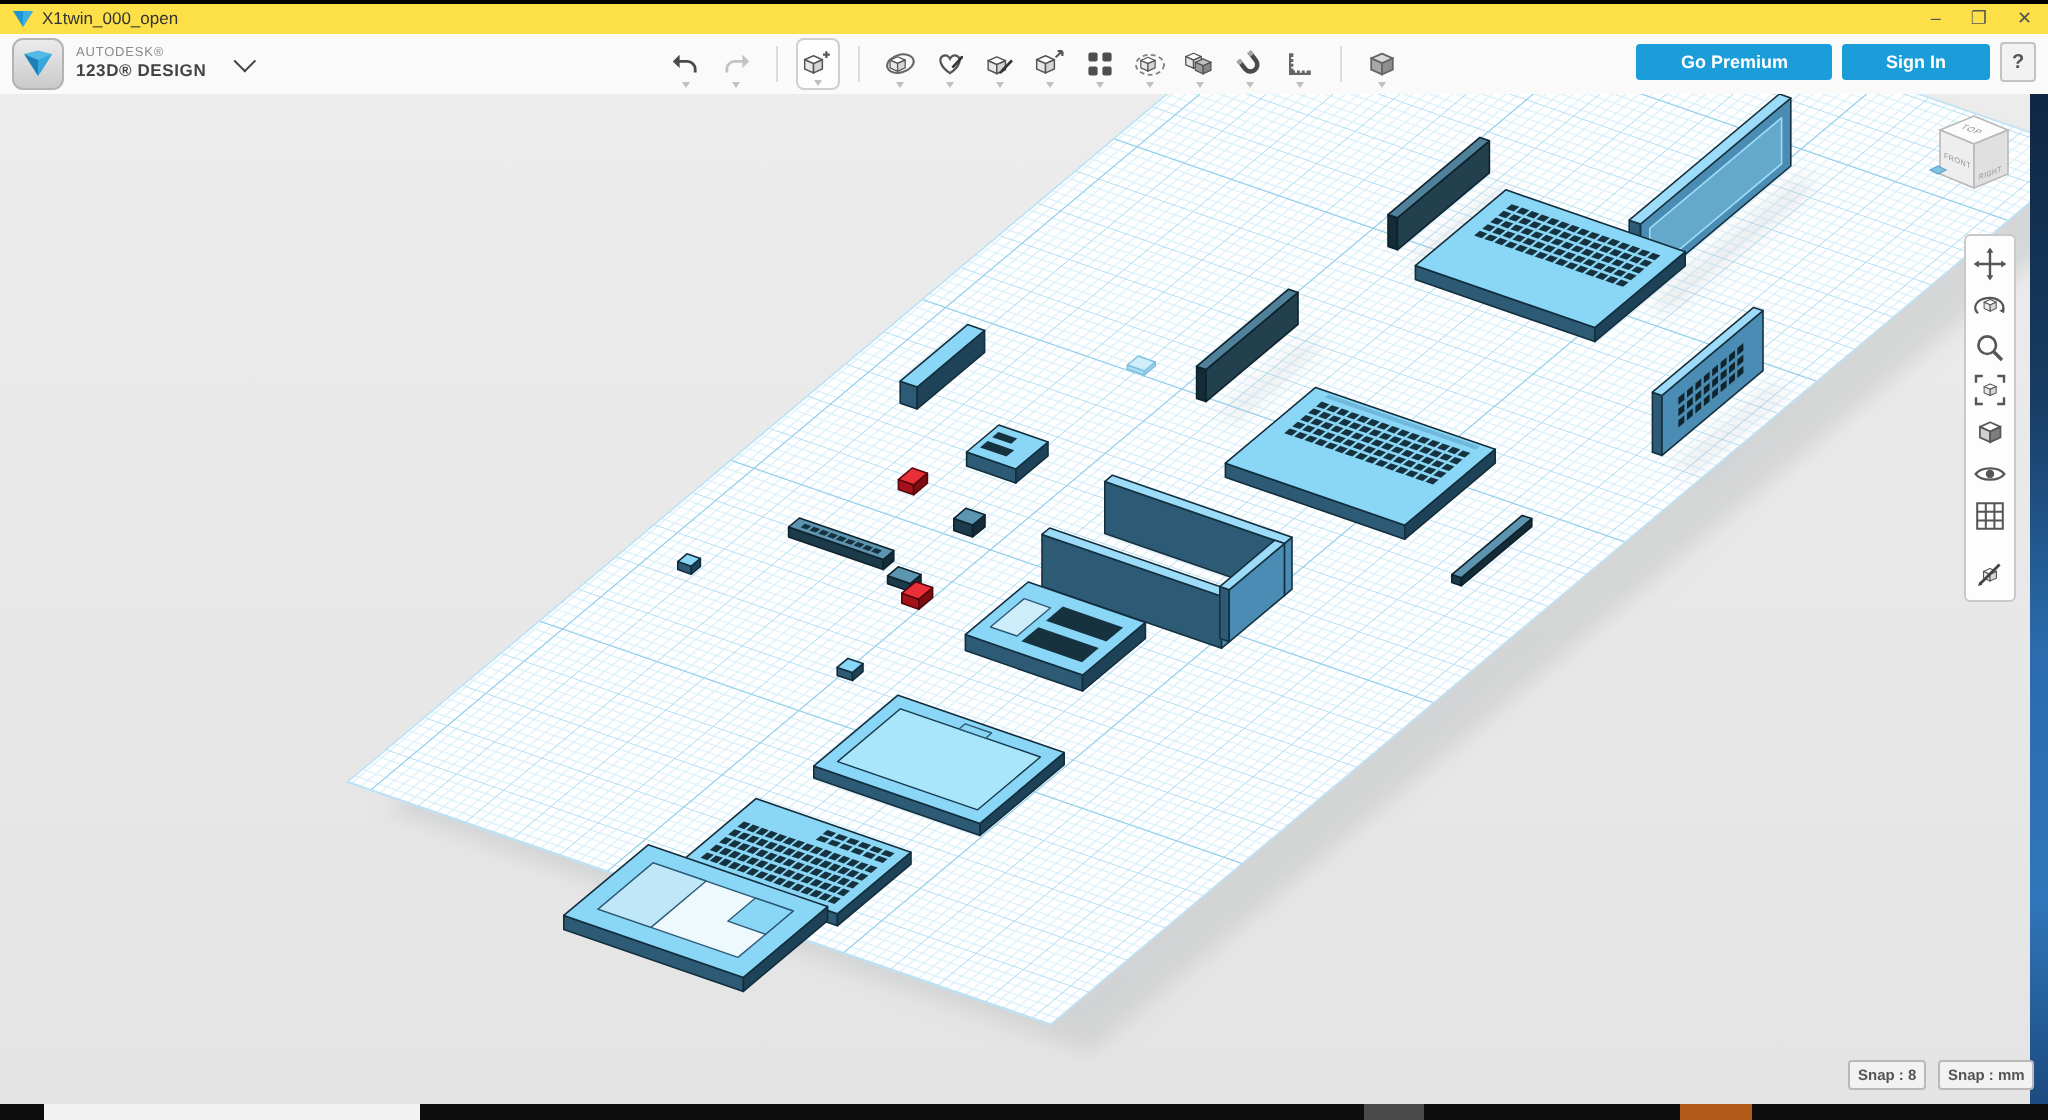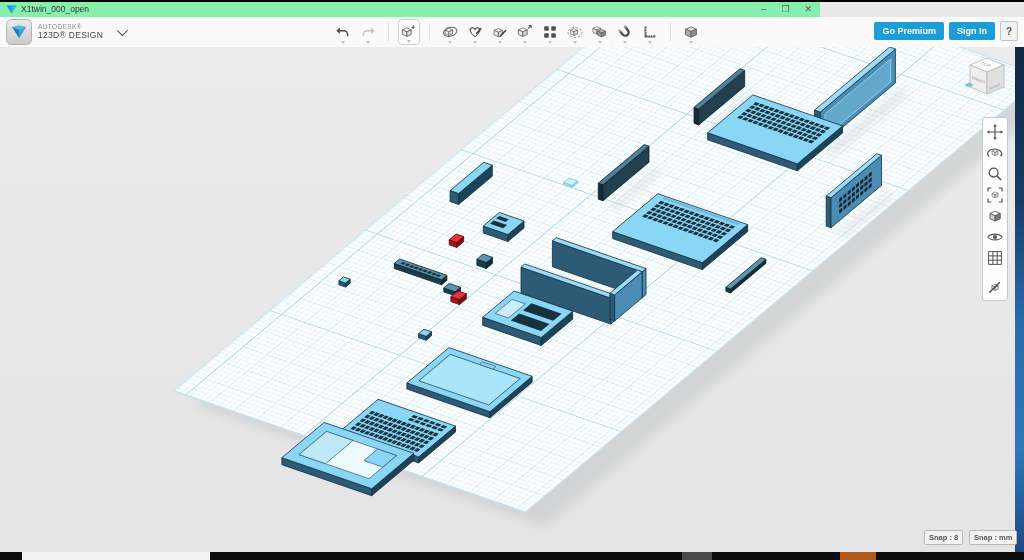--- a/index.html
+++ b/index.html
@@ -1,44 +1,44 @@
 <!DOCTYPE html>
 <html><head>
 <meta charset="utf-8">
 <style>
   html,body{margin:0;padding:0;width:1024px;height:560px;overflow:hidden;
     font-family:"Liberation Sans", sans-serif;background:#e9e9e9;position:relative;}
   #app{position:absolute;inset:0;}
   
   #topstrip{position:absolute;left:0;top:0;width:1024px;height:2px;background:#000;}
-  #titlebar{position:absolute;left:0;top:2px;width:820px;height:15px;background:#86efac;
+  #titlebar{position:absolute;left:0;top:2px;width:1024px;height:15px;background:#fde047;
     border-bottom:3px solid #ec4899;}
   #title-logo{position:absolute;left:6px;top:2px;}
   #title-text{position:absolute;left:21px;top:2px;font-size:8.5px;color:#333;}
   #wincontrols{position:absolute;right:8px;top:0;height:15px;display:flex;gap:15px;align-items:center;}
   .wc{font-size:9px;color:#555;cursor:default;line-height:15px;}
   
   #toolbar{position:absolute;left:0;top:17px;width:1024px;height:30px;background:#fafafa;
     border-bottom:1px solid #d5d5d5;}
   #brand{position:absolute;left:6px;top:1px;height:28px;display:flex;align-items:center;}
   #brand-text{margin-left:6px;line-height:1.05;}
   #brand-line1{display:block;font-size:6.5px;color:#8a8a8a;letter-spacing:.4px;}
-  #brand-line2{display:block;font-size:8.5px;font-weight:normal;color:#444;letter-spacing:.3px;text-align:right;}
+  #brand-line2{display:block;font-size:8.5px;font-weight:bold;color:#444;letter-spacing:.3px;text-align:right;}
   #brand-chevron{margin-left:14px;width:7px;height:7px;border-right:1.6px solid #444;
     border-bottom:1.6px solid #444;transform:rotate(45deg) translateY(-2px);}
   #tools{position:absolute;left:332px;top:0;height:30px;display:flex;align-items:center;gap:3px;}
   .tbtn{position:relative;width:22px;height:26px;display:flex;align-items:center;justify-content:center;
     background:transparent;border:none;padding:0;}
   .tbtn.boxed{border:1px solid #cfcfcf;border-radius:4px;background:#fdfdfd;}
   .tbtn .caret{position:absolute;bottom:1px;left:50%;transform:translateX(-50%);width:0;height:0;
     border-left:2.5px solid transparent;border-right:2.5px solid transparent;border-top:3px solid #c0c0c0;}
   .tsep{width:1px;height:18px;background:#dcdcdc;margin:0 6px;}
   #account{position:absolute;right:6px;top:4px;display:flex;gap:5px;align-items:center;}
   .btn-blue{background:#1a9dd9;color:#fff;font-weight:bold;font-size:9px;border:none;border-radius:2px;
-    padding:4px 8px;font-family:"Liberation Sans",sans-serif;}
+    padding:4px 22px;font-family:"Liberation Sans",sans-serif;}
   #help{background:#f2f2f2;border:1px solid #c3c3c3;border-radius:2px;color:#555;font-weight:bold;
     font-size:10px;width:18px;height:20px;padding:0;}
   
   #canvas{position:absolute;left:0;top:47px;width:1024px;height:505px;
     background:linear-gradient(180deg,#ececec,#e4e4e4);overflow:hidden;}
   #scene{position:absolute;left:0;top:0;}
   #viewcube{position:absolute;left:963px;top:8px;}
   #navbar{position:absolute;left:982px;top:70px;width:24px;background:#fdfdfd;border:1px solid #c9c9c9;
     border-radius:3px;padding:4px 0;display:flex;flex-direction:column;align-items:center;gap:2px;}
   .nbtn{width:20px;height:19px;border:none;background:transparent;padding:0;display:flex;

